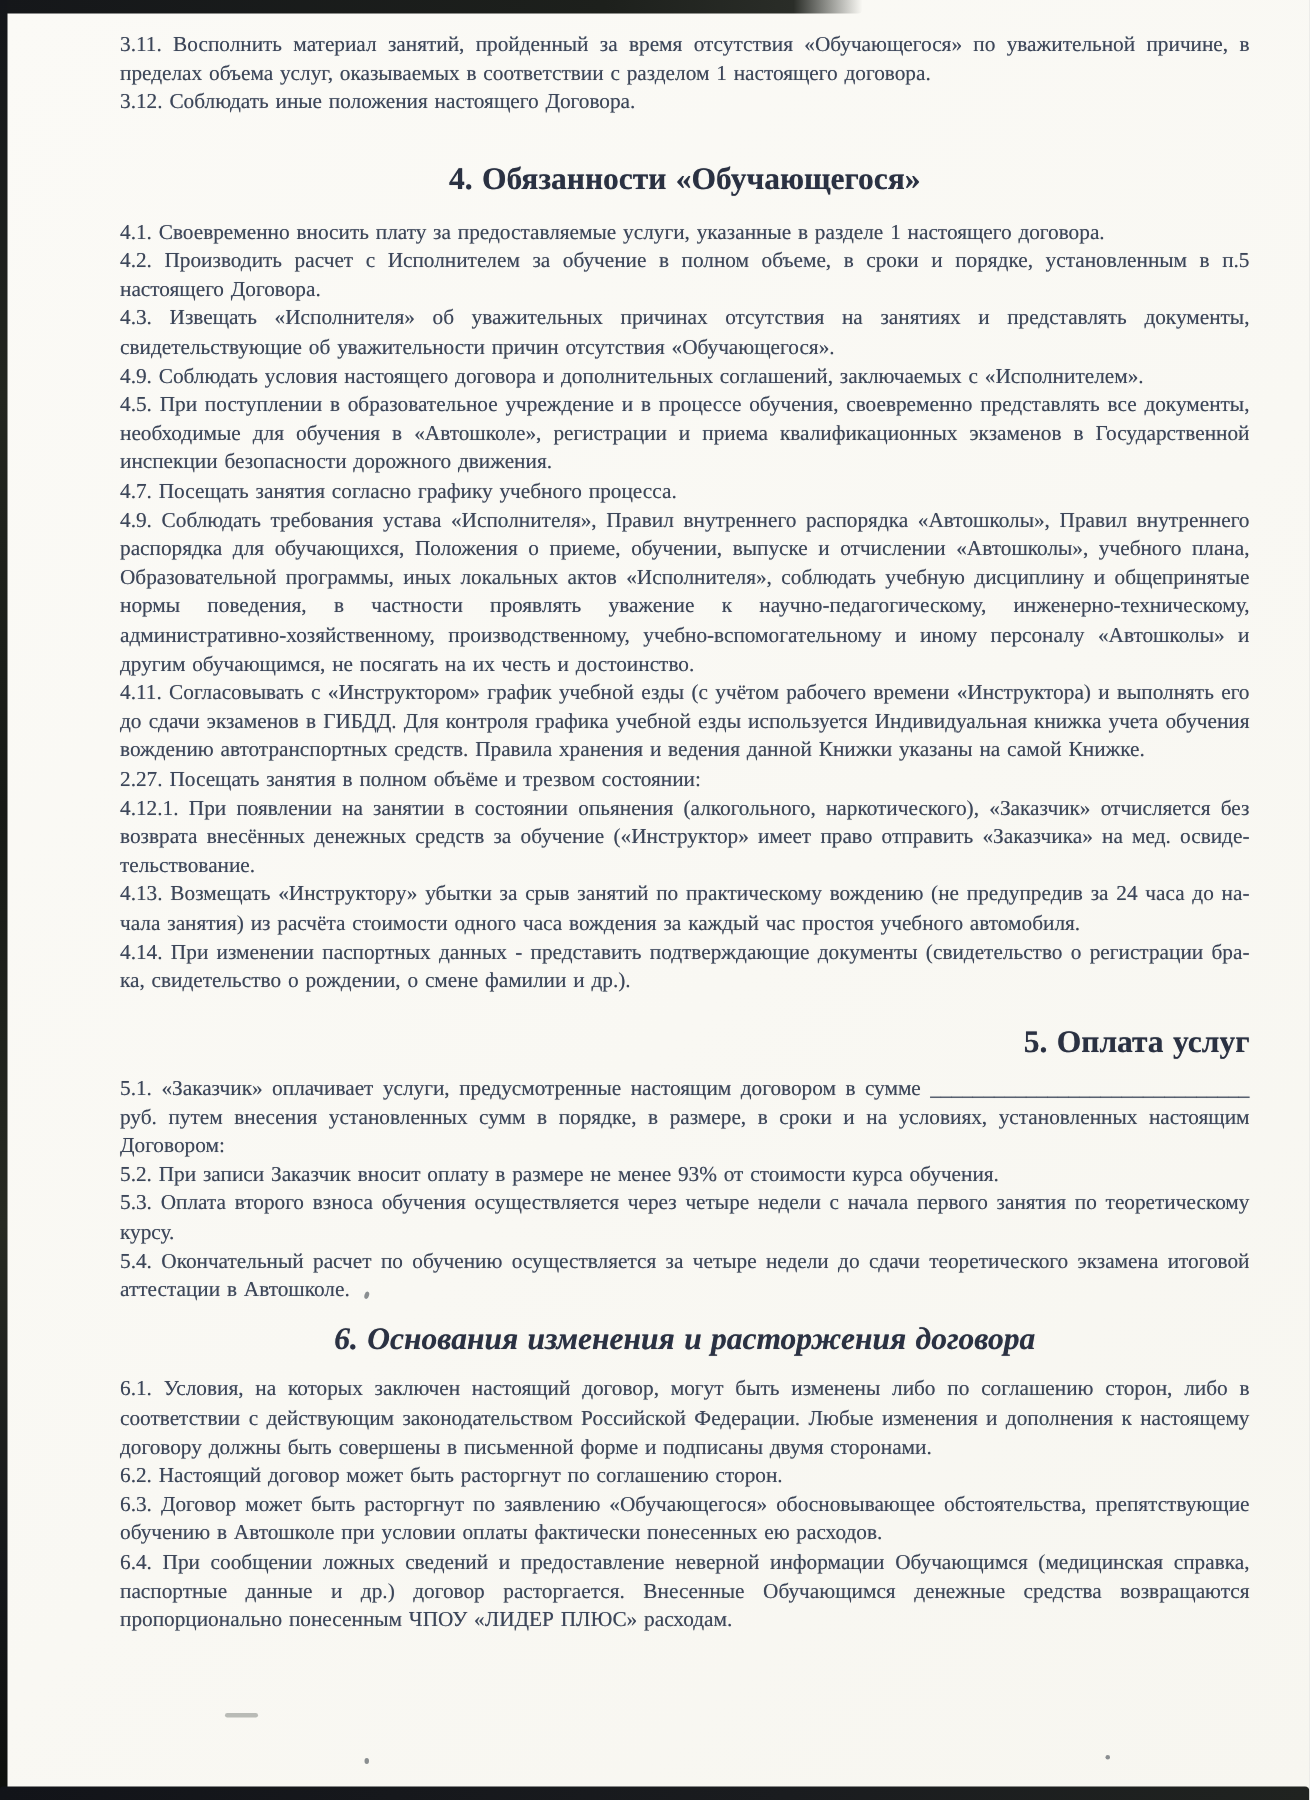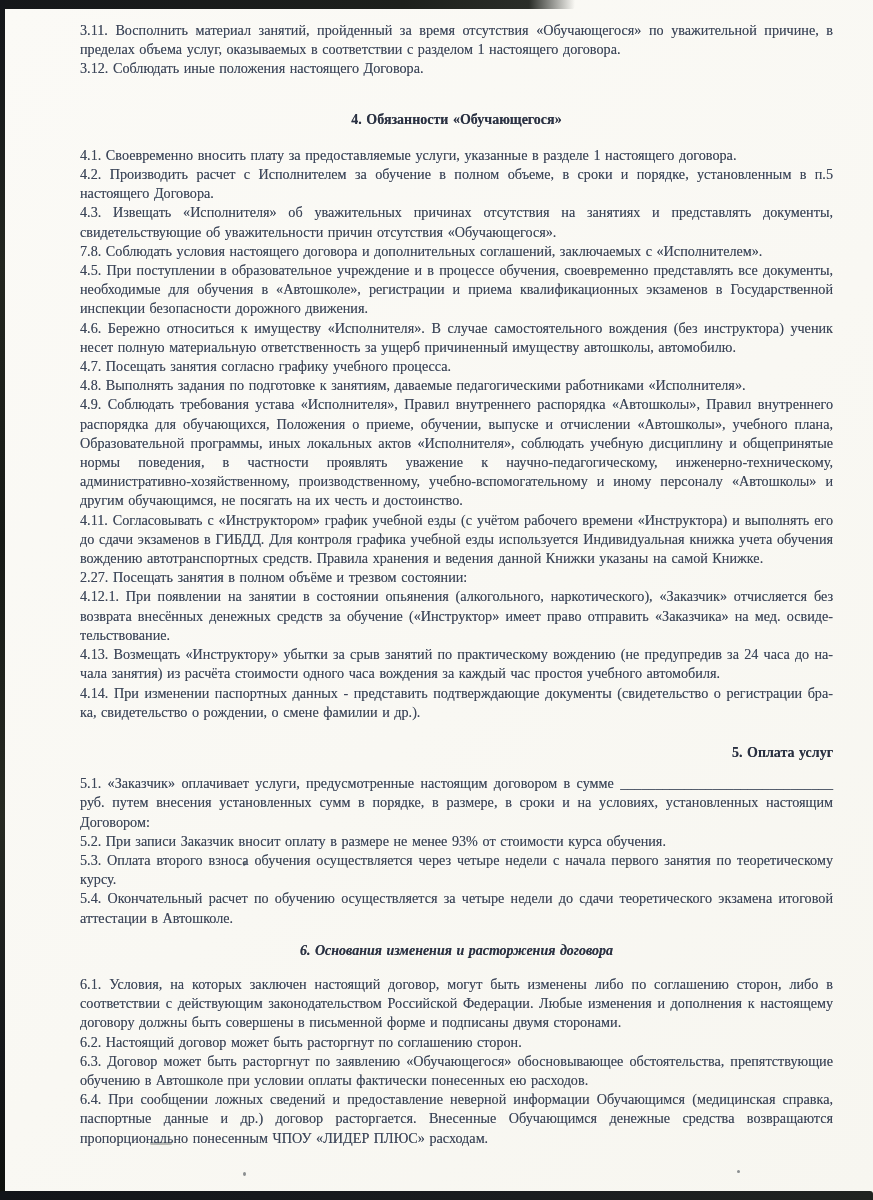--- a/index.html
+++ b/index.html
@@ -42,21 +42,21 @@
     font-size: 14.2px;
     line-height: 19.2px;
     text-align: justify;
     text-shadow: 0 0 0.45px rgba(60,70,90,0.55);
     word-spacing: 1px;
   }
   p.clause { margin: 0; }
   .sec-title {
     text-align: center;
     font-weight: bold;
-    font-size: 14px;
+    font-size: 21px;
     color: #2a3142;
     margin: 0;
     text-shadow: 0 0 0.5px rgba(35,42,60,0.6);
   }
   .sec-title.t4 { margin-top: 31px; margin-bottom: 17px; }
   .sec-title.t5 { margin-top: 21px; margin-bottom: 12px; text-align: right; }
   .sec-title.t6 { margin-top: 13px; margin-bottom: 15px; font-style: italic; }
 </style>
 </head>
 <body>
@@ -73,25 +73,23 @@
   <div class="content">
 
     <p class="clause">3.11. Восполнить материал занятий, пройденный за время отсутствия «Обучающегося» по уважительной причине, в пределах объема услуг, оказываемых в соответствии с разделом 1 настоящего договора.</p>
     <p class="clause">3.12. Соблюдать иные положения настоящего Договора.</p>
 
     <h3 class="sec-title t4">4. Обязанности «Обучающегося»</h3>
 
     <p class="clause">4.1. Своевременно вносить плату за предоставляемые услуги, указанные в разделе 1 настоящего договора.</p>
     <p class="clause">4.2. Производить расчет с Исполнителем за обучение в полном объеме, в сроки и порядке, установленным в п.5 настоящего Договора.</p>
     <p class="clause">4.3. Извещать «Исполнителя» об уважительных причинах отсутствия на занятиях и представлять документы, свидетельствующие об уважительности причин отсутствия «Обучающегося».</p>
-    <p class="clause">7.8. Соблюдать условия настоящего договора и  дополнительных соглашений, заключаемых с «Исполнителем».</p>
+    <p class="clause">4.9. Соблюдать условия настоящего договора и  дополнительных соглашений, заключаемых с «Исполнителем».</p>
     <p class="clause">4.5. При поступлении в образовательное учреждение и в процессе обучения, своевременно представлять все документы, необходимые для обучения в «Автошколе», регистрации и приема квалификационных экзаменов в Государственной инспекции безопасности дорожного движения.</p>
-    <p class="clause">4.6. Бережно относиться к имуществу «Исполнителя». В случае самостоятельного вождения (без инструктора) ученик несет полную материальную ответственность  за ущерб причиненный имуществу автошколы, автомобилю.</p>
     <p class="clause">4.7. Посещать занятия согласно графику учебного процесса.</p>
-    <p class="clause">4.8. Выполнять задания по подготовке к занятиям, даваемые педагогическими работниками «Исполнителя».</p>
     <p class="clause">4.9. Соблюдать требования устава «Исполнителя», Правил внутреннего распорядка «Автошколы», Правил внутреннего распорядка для обучающихся, Положения о приеме, обучении, выпуске и отчислении «Автошколы», учебного плана, Образовательной программы, иных локальных актов «Исполнителя», соблюдать учебную дисциплину и общепринятые нормы поведения, в частности проявлять уважение к научно-педагогическому, инженерно-техническому, административно-хозяйственному, производственному, учебно-вспомогательному и иному персоналу «Автошколы» и другим обучающимся, не посягать на их честь и достоинство.</p>
     <p class="clause">4.11. Согласовывать с «Инструктором» график учебной езды (с учётом рабочего времени «Инструктора) и выполнять его до сдачи экзаменов в ГИБДД. Для контроля графика учебной езды используется Индивидуальная книжка учета обучения вождению автотранспортных средств. Правила хранения и ведения данной Книжки указаны на самой Книжке.</p>
     <p class="clause">2.27.  Посещать занятия в полном объёме и трезвом состоянии:</p>
     <p class="clause">4.12.1. При появлении на занятии в состоянии опьянения (алкогольного, наркотического), «Заказчик» отчисляется без возврата внесённых денежных средств за обучение («Инструктор» имеет право отправить «Заказчика» на мед. освиде-тельствование.</p>
     <p class="clause">4.13. Возмещать «Инструктору» убытки за срыв занятий по практическому вождению (не предупредив за 24 часа до на-чала занятия) из расчёта стоимости одного часа вождения за каждый час простоя учебного автомобиля.</p>
     <p class="clause">4.14. При изменении паспортных данных - представить подтверждающие документы (свидетельство о регистрации бра-ка, свидетельство о рождении, о смене фамилии и др.).</p>
 
     <h3 class="sec-title t5">5. Оплата услуг</h3>
 
     <p class="clause">5.1. «Заказчик» оплачивает услуги, предусмотренные настоящим договором в сумме ______________________________ руб. путем внесения установленных сумм в порядке, в размере, в сроки и на условиях, установленных настоящим Договором:</p>

